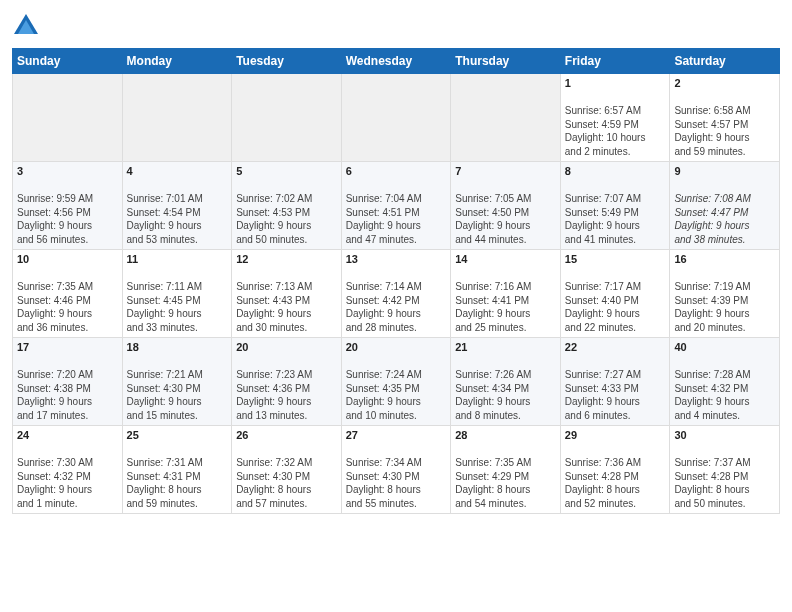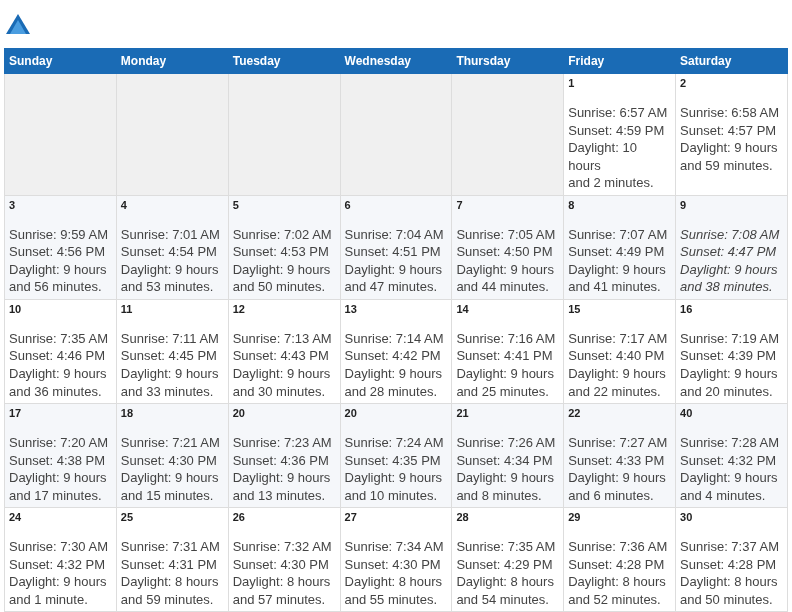--- a/index.html
+++ b/index.html
@@ -6,21 +6,21 @@
     body {
       font-family: Arial, sans-serif;
       background: #fff;
       width: 792px;
       height: 612px;
       overflow: hidden;
     }
     .page {
       width: 792px;
       height: 508px;
-      padding: 12px 4px;
+      padding: 12px 12px;
       display: flex;
       flex-direction: column;
     }
     .header {
       display: flex;
       justify-content: space-between;
       align-items: flex-start;
       margin-bottom: 8px;
     }
     .logo {
@@ -89,21 +89,21 @@
       background: #f0f0f0 !important;
     }
     .day-number {
       font-size: 11px;
       font-weight: bold;
       color: #222;
       display: block;
       margin-bottom: 2px;
     }
     .day-info {
-      font-size: 13px;
+      font-size: 10px;
       color: #444;
       line-height: 1.35;
       margin-top: 15px;
     }
   </style>
 </head>
 <body>
 
 <div class="page">
   <div class="header">
@@ -189,21 +189,21 @@
           <td>
             <span class="day-number">7</span>
             <div class="day-info" style="white-space: pre-line;">Sunrise: 7:05 AM
 Sunset: 4:50 PM
 Daylight: 9 hours
 and 44 minutes.</div>
           </td>
           <td>
             <span class="day-number">8</span>
             <div class="day-info" style="white-space: pre-line;">Sunrise: 7:07 AM
-Sunset: 4:49 PM
+Sunset: 5:49 PM
 Daylight: 9 hours
 and 41 minutes.</div>
           </td>
           <td>
             <span class="day-number">9</span>
             <div class="day-info" style="white-space: pre-line; font-style: italic;">Sunrise: 7:08 AM
 Sunset: 4:47 PM
 Daylight: 9 hours
 and 38 minutes.</div>
           </td>

